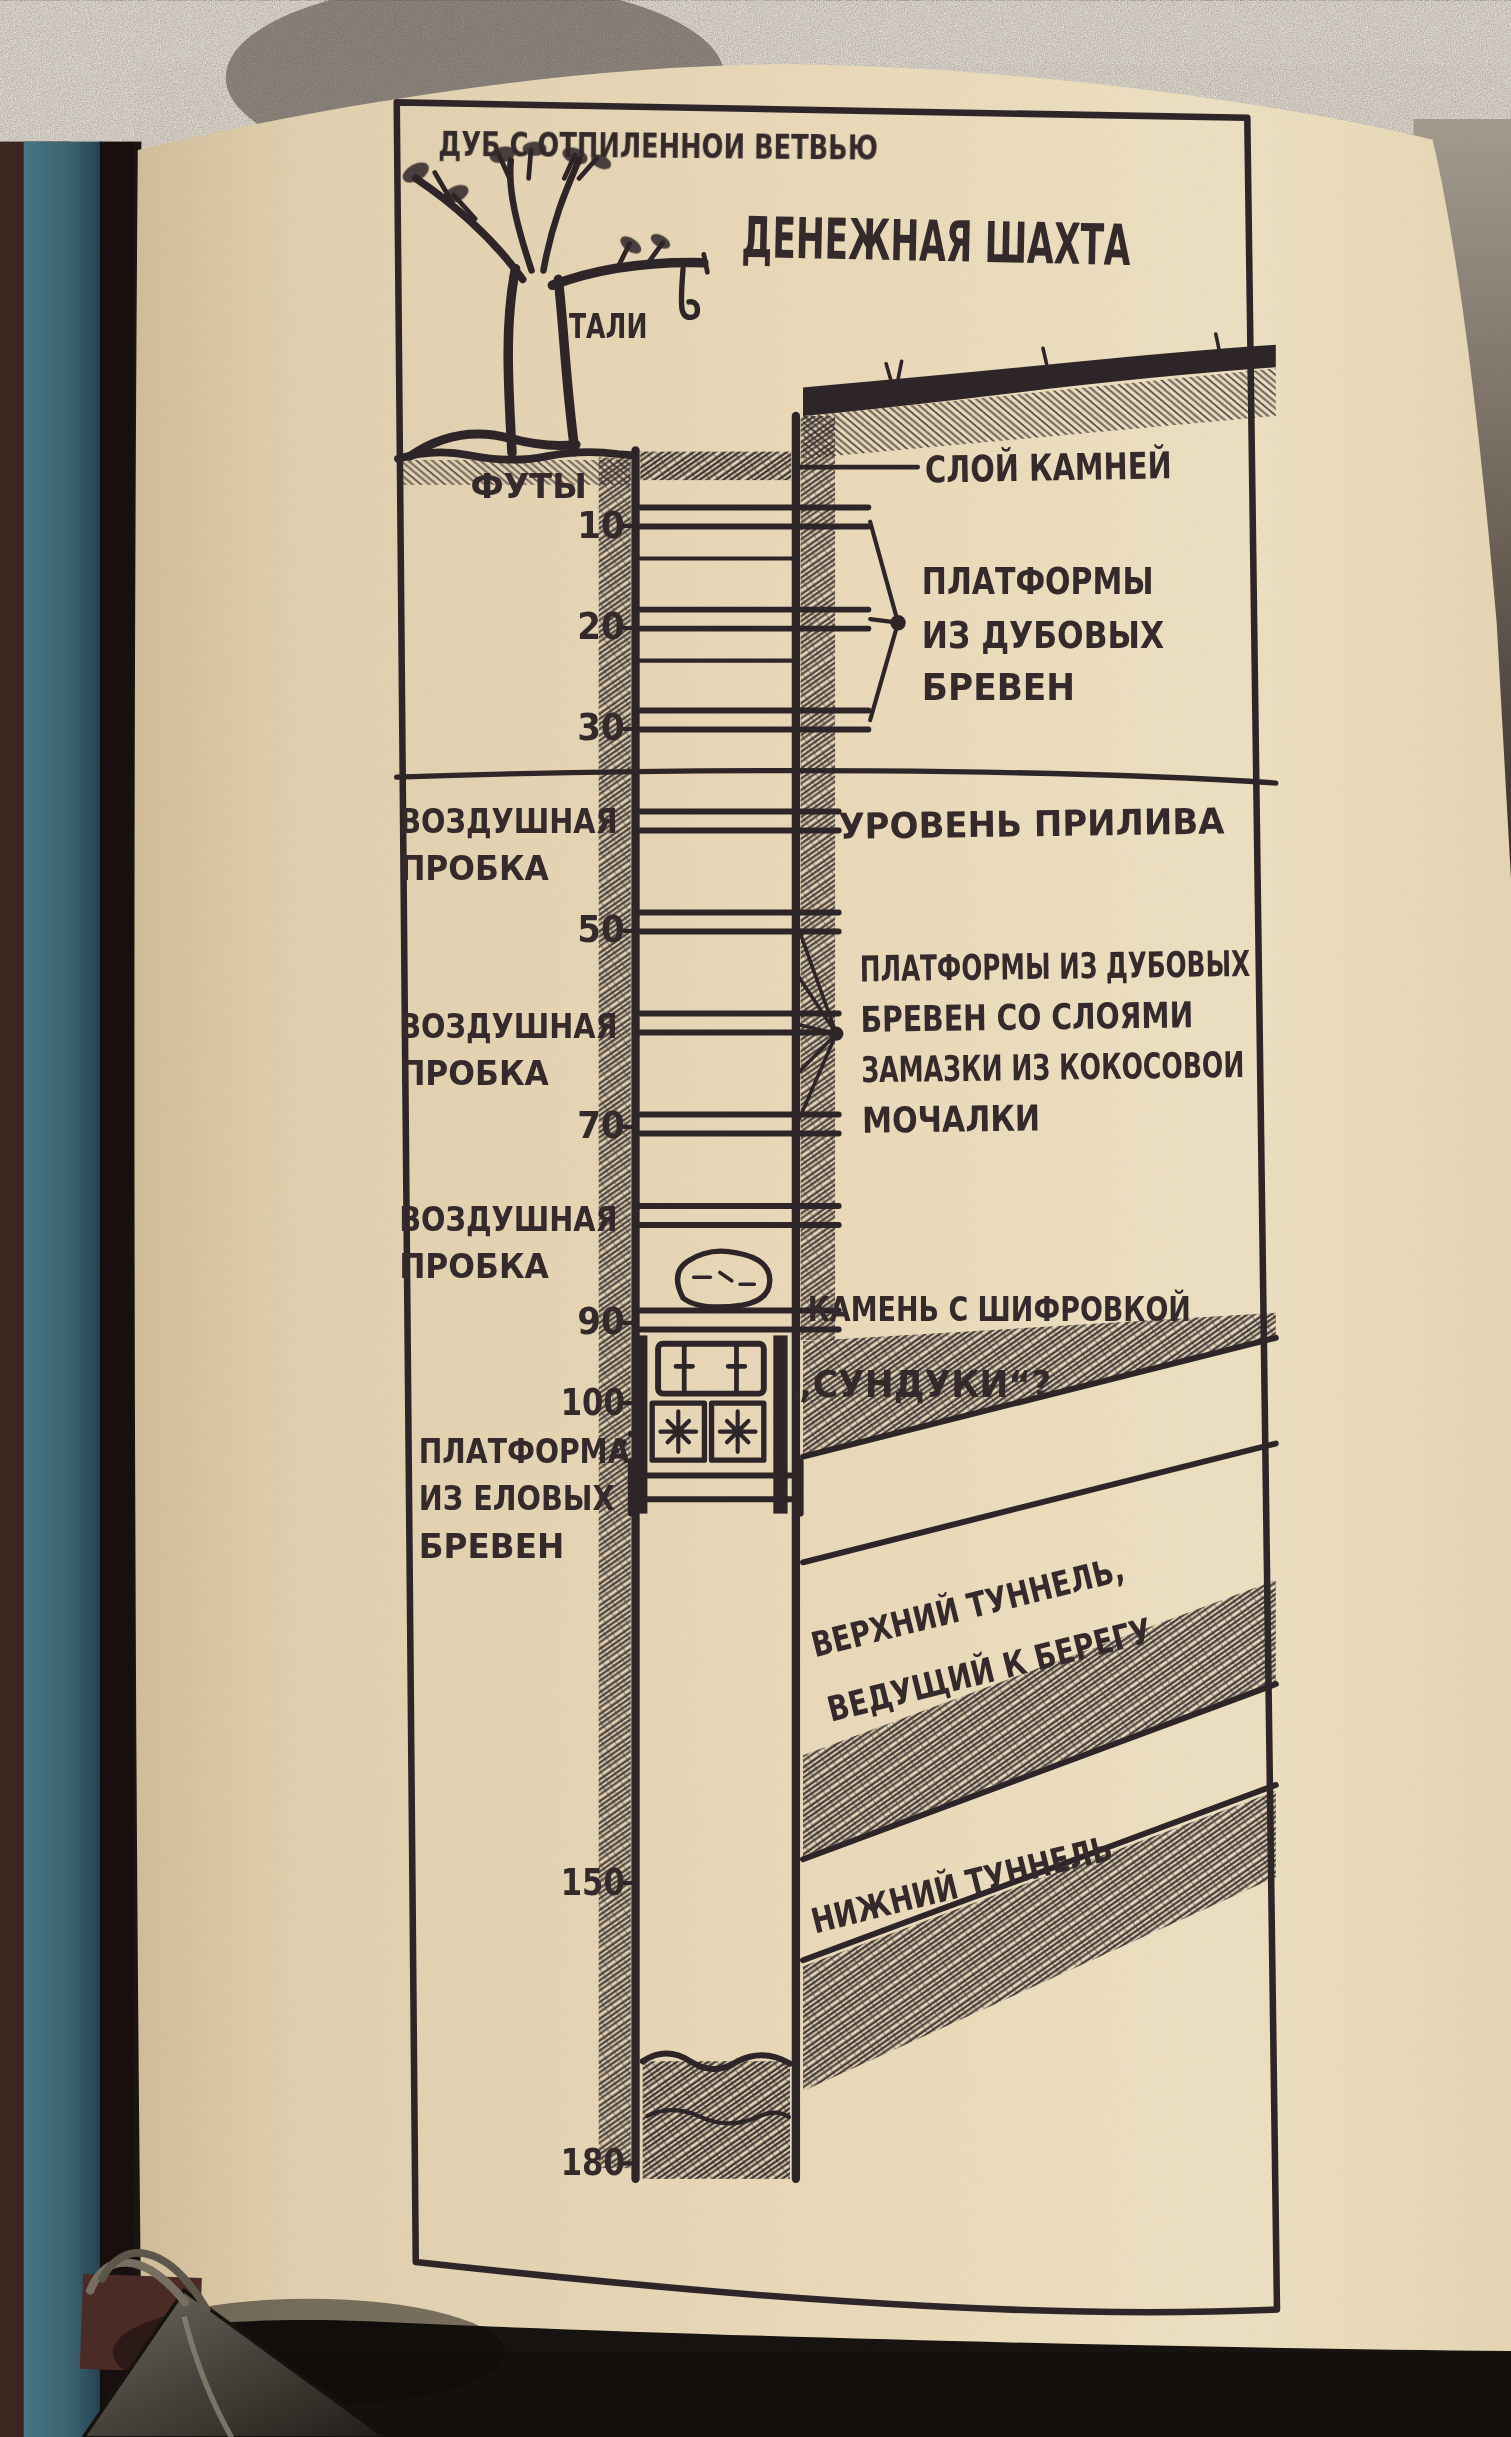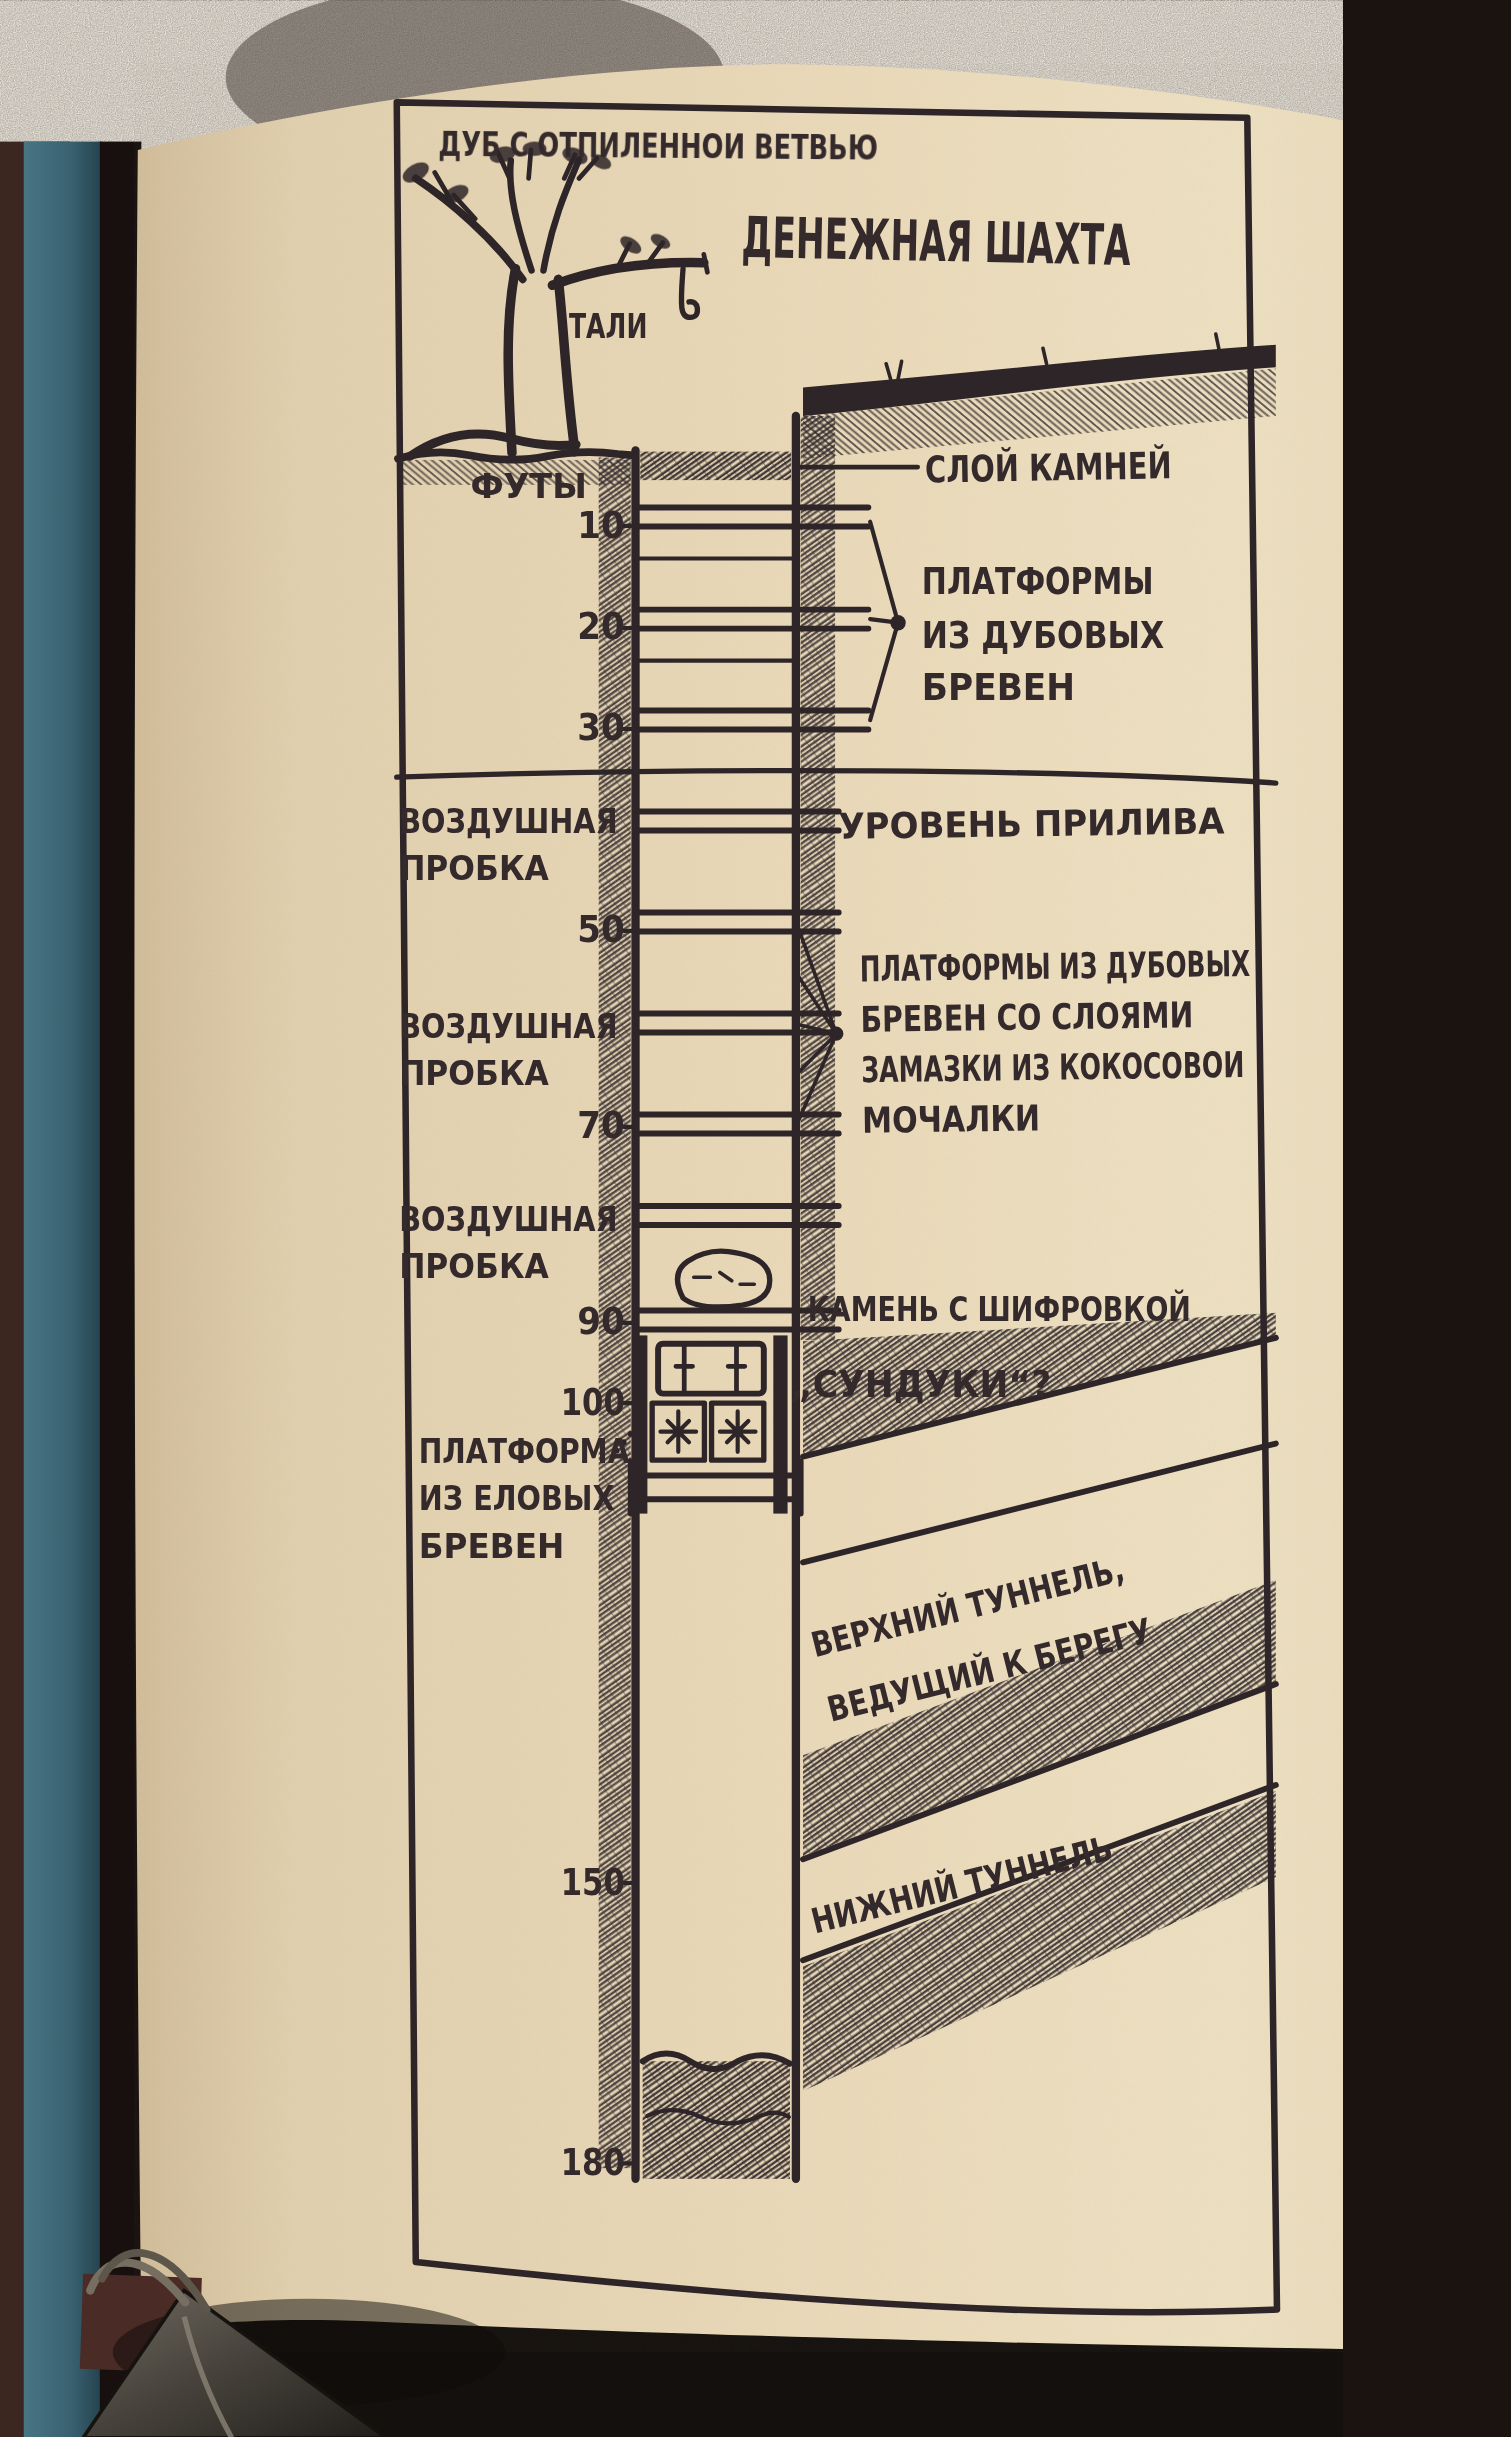--- a/index.html
+++ b/index.html
@@ -1,16 +1,16 @@
 <!DOCTYPE html>
 <html style="font-size:9.5px"><head>
 <meta charset="utf-8">
 <style>
   html,body{margin:0;padding:0;background:#1a1310;}
-  #scene{width:1343px;height:2438px;position:relative;overflow:hidden;}
+  #scene{width:1511px;height:2438px;position:relative;overflow:hidden;}
   svg{display:block;}
   text{font-family:"DejaVu Sans","Liberation Sans",sans-serif;font-weight:bold;fill:#342a2c;}
   .ink{stroke:#2e2529;fill:none;stroke-linecap:round;stroke-linejoin:round;}
 </style>
 </head>
 <body>
 
 <div id="scene">
 <svg viewBox="0 0 2544 4104" width="1511" height="2438">
   <defs>

